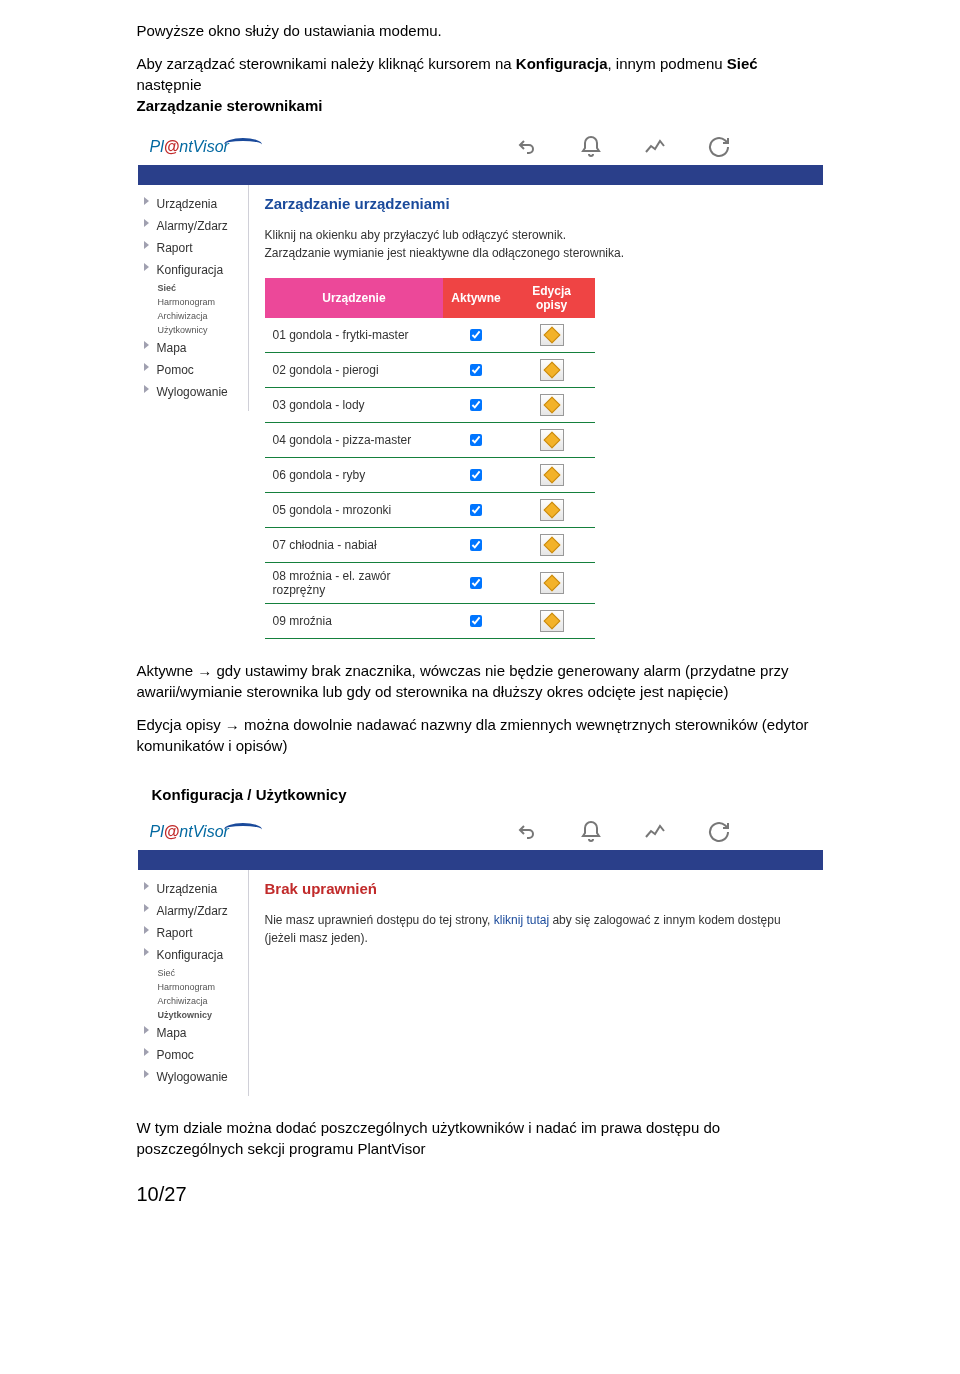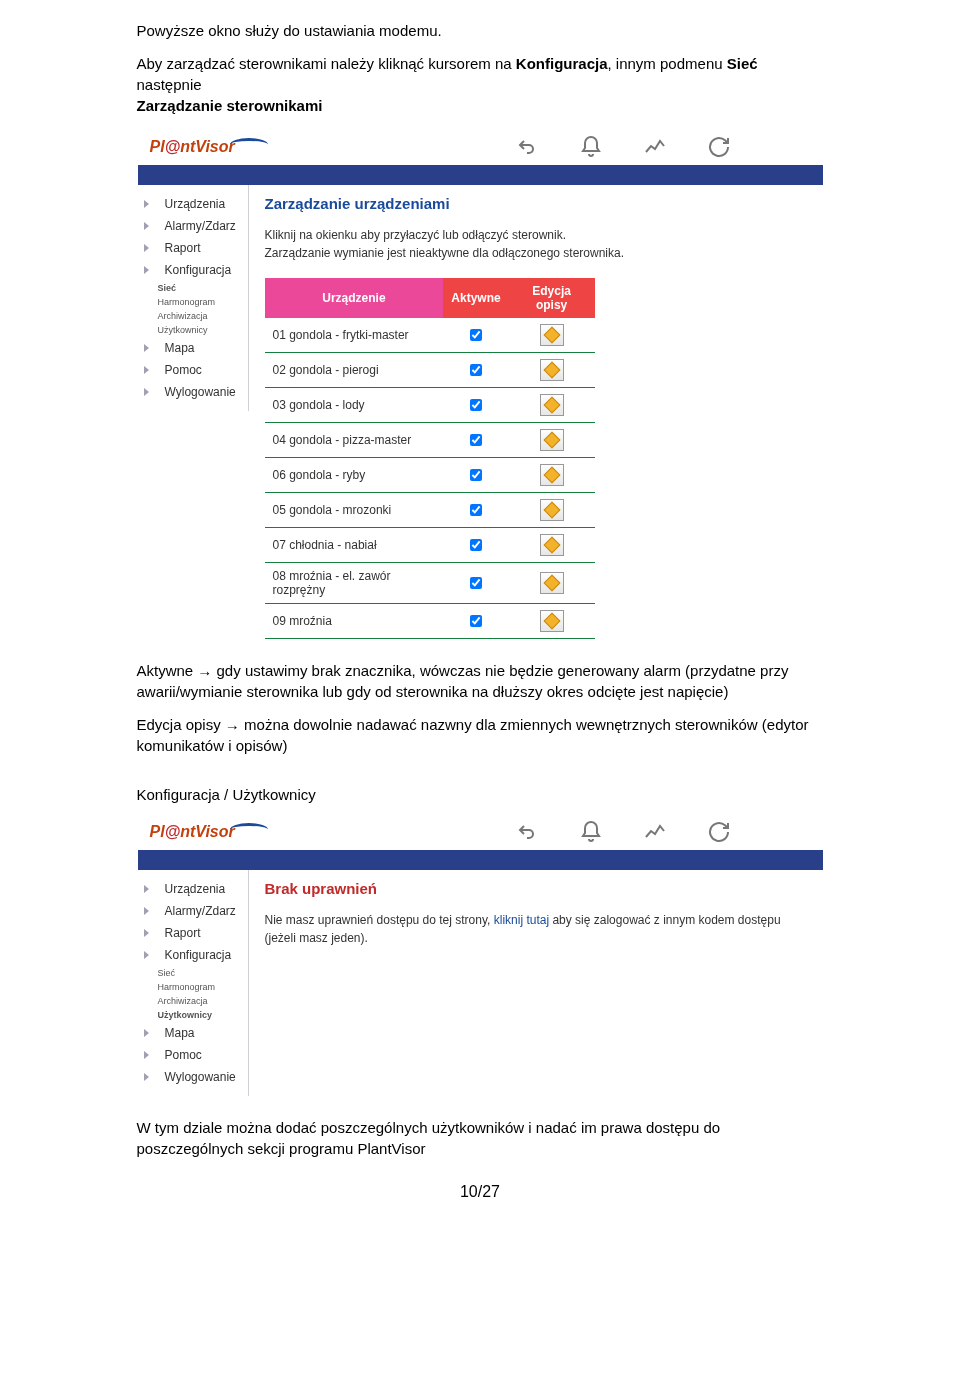--- a/index.html
+++ b/index.html
@@ -1,47 +1,47 @@
 <!DOCTYPE html>
 <html><head>
 <meta charset="utf-8">
 <style>
   body{margin:0;font-family:Verdana,Arial,sans-serif;background:#fff;color:#000;font-size:12px}
   .page{width:767px;margin:0 auto;padding:20px 40px;box-sizing:border-box}
   .doc-text{font-size:15px;line-height:1.4;margin-bottom:12px}
-  .doc-h{font-size:15px;font-weight:normal;margin:30px 0 10px}
+  .doc-h{font-size:15px;font-weight:bold;margin:30px 15px 10px}
   .strong{font-weight:bold}
   .screenshot{border:1px solid #fff;margin:10px 0}
   .toolbar{display:flex;align-items:center;justify-content:space-between;padding:6px 12px;background:#fff}
   .logo{font-size:16px;font-style:italic}
   .logo-red{color:#c12a2a;font-weight:bold}
-  .logo-blue{color:#c2410c;font-weight:bold}
+  .logo-blue{color:#0369a1;font-weight:normal}
   .swoosh{display:inline-block;width:38px;height:10px;border-top:3px solid #1a4a9b;border-radius:50% 50% 0 0;margin-left:-5px;vertical-align:top}
   .tool-icons{display:flex;gap:40px;margin-right:80px}
   .icn{width:24px;height:24px;color:#777}
   .bluebar{height:20px;background:#2a3f8a}
   .main{display:flex;align-items:flex-start}
   .side{width:110px;border-right:1px solid #d0d0d8;font-size:12px;color:#333;padding:8px 0}
-  .side-item{padding:4px 6px;display:flex;align-items:center;gap:16px;white-space:nowrap}
+  .side-item{padding:4px 6px;display:flex;align-items:flex-start;gap:8px;white-space:nowrap}
   .side-sub{padding:2px 6px 2px 20px;font-size:9px;color:#555}
   .side-sel{font-weight:bold}
   .caret{width:0;height:0;border-top:4px solid transparent;border-bottom:4px solid transparent;border-left:5px solid #a0a0b0}
   .content{flex:1;padding:10px 16px}
   .ct-title{color:#1a4a9b;font-weight:bold;font-size:15px;margin-bottom:14px}
   .ct-sub{font-size:12px;color:#333;margin-bottom:16px;line-height:1.5}
   .tbl{border-collapse:collapse;width:330px;font-size:12px}
   .tbl th{background:#ec4899;color:#fff;text-align:center;padding:6px 8px;font-weight:bold;font-size:12px}
   .tbl th.c{text-align:center;background:#ef4444}
   .tbl td{padding:6px 8px;border-bottom:1px solid #15803d;color:#333}
   .tbl td.c{text-align:center}
   .chk{width:12px;height:12px}
   .edit-btn{display:inline-flex;width:22px;height:20px;border:1px solid #999;background:linear-gradient(#fefefe,#e6e6e6);align-items:center;justify-content:center}
   .diamond{width:10px;height:10px;background:#f3b229;transform:rotate(45deg);border:1px solid #c78a10}
   .link{color:#1a4a9b}
-  .page-num{text-align:center;font-size:16px;margin-top:24px}
+  .page-num{text-align:left;font-size:20px;margin-top:24px}
 </style>
 </head>
 <body>
 
 <div class="page">
 
   <div class="doc-text">Powyższe okno służy do ustawiania modemu.</div>
 
   <div class="doc-text">
     <span>Aby zarządzać sterownikami należy kliknąć kursorem na </span><span class="strong">Konfiguracja</span><span>, innym podmenu </span><span class="strong">Sieć</span><span> następnie </span><br><span class="strong">Zarządzanie sterownikami</span>

